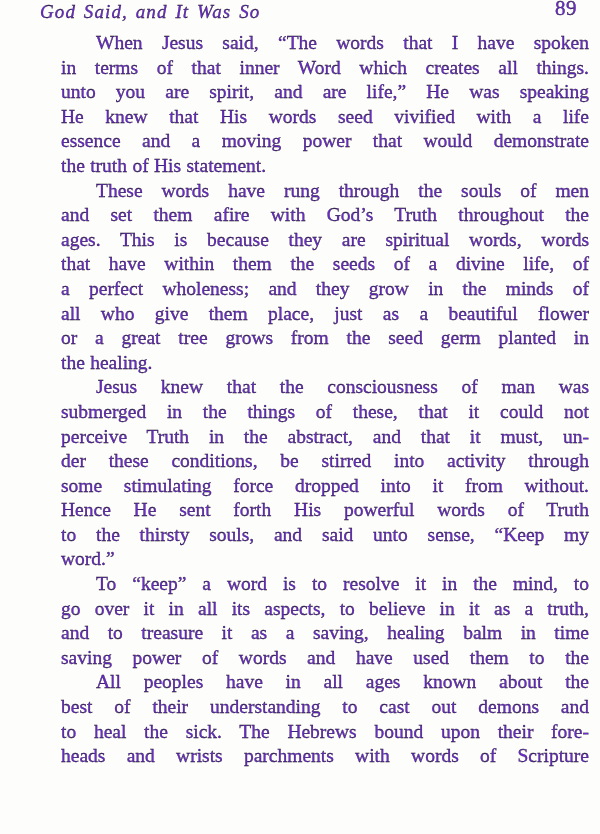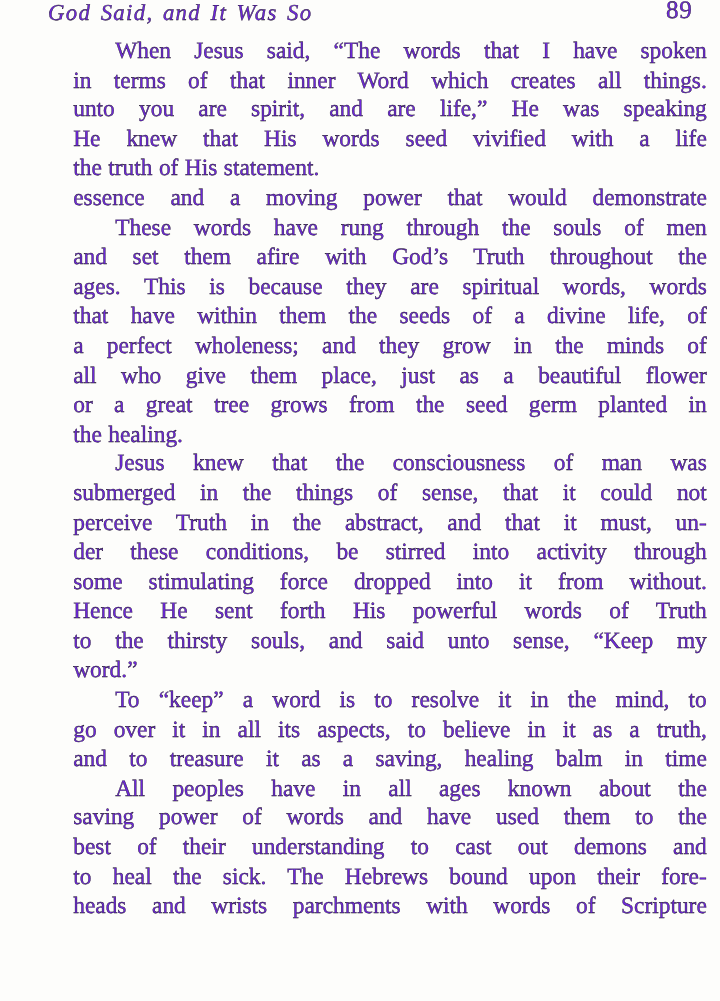--- a/index.html
+++ b/index.html
@@ -65,54 +65,54 @@
     <span class="page-number">89</span>
   </div>
 
   <div class="body-text">
 
     <div class="para">
       <div class="line indent">When Jesus said, “The words that I have spoken</div>
       <div class="line">in terms of that inner Word which creates all things.</div>
       <div class="line">unto you are spirit, and are life,” He was speaking</div>
       <div class="line">He knew that His words seed vivified with a life</div>
+      <div class="line">essence and a moving power that would demonstrate</div>
       <div class="line last">the truth of His statement.</div>
-      <div class="line">essence and a moving power that would demonstrate</div>
     </div>
 
     <div class="para">
       <div class="line indent">These words have rung through the souls of men</div>
       <div class="line">and set them afire with God’s Truth throughout the</div>
       <div class="line">ages. This is because they are spiritual words, words</div>
       <div class="line">that have within them the seeds of a divine life, of</div>
       <div class="line">a perfect wholeness; and they grow in the minds of</div>
       <div class="line">all who give them place, just as a beautiful flower</div>
       <div class="line">or a great tree grows from the seed germ planted in</div>
       <div class="line last">the healing.</div>
     </div>
 
     <div class="para">
       <div class="line indent">Jesus knew that the consciousness of man was</div>
-      <div class="line">submerged in the things of sense, that it could not</div>
+      <div class="line">submerged in the things of these, that it could not</div>
       <div class="line">perceive Truth in the abstract, and that it must, un-</div>
       <div class="line">der these conditions, be stirred into activity through</div>
       <div class="line">some stimulating force dropped into it from without.</div>
       <div class="line">Hence He sent forth His powerful words of Truth</div>
       <div class="line">to the thirsty souls, and said unto sense, “Keep my</div>
       <div class="line last">word.”</div>
     </div>
 
     <div class="para">
       <div class="line indent">To “keep” a word is to resolve it in the mind, to</div>
       <div class="line">go over it in all its aspects, to believe in it as a truth,</div>
       <div class="line">and to treasure it as a saving, healing balm in time</div>
     </div>
 
     <div class="para">
+      <div class="line">saving power of words and have used them to the</div>
       <div class="line indent">All peoples have in all ages known about the</div>
-      <div class="line">saving power of words and have used them to the</div>
       <div class="line">best of their understanding to cast out demons and</div>
       <div class="line">to heal the sick. The Hebrews bound upon their fore-</div>
       <div class="line">heads and wrists parchments with words of Scripture</div>
     </div>
 
   </div>
 </div>
 
 </body></html>

